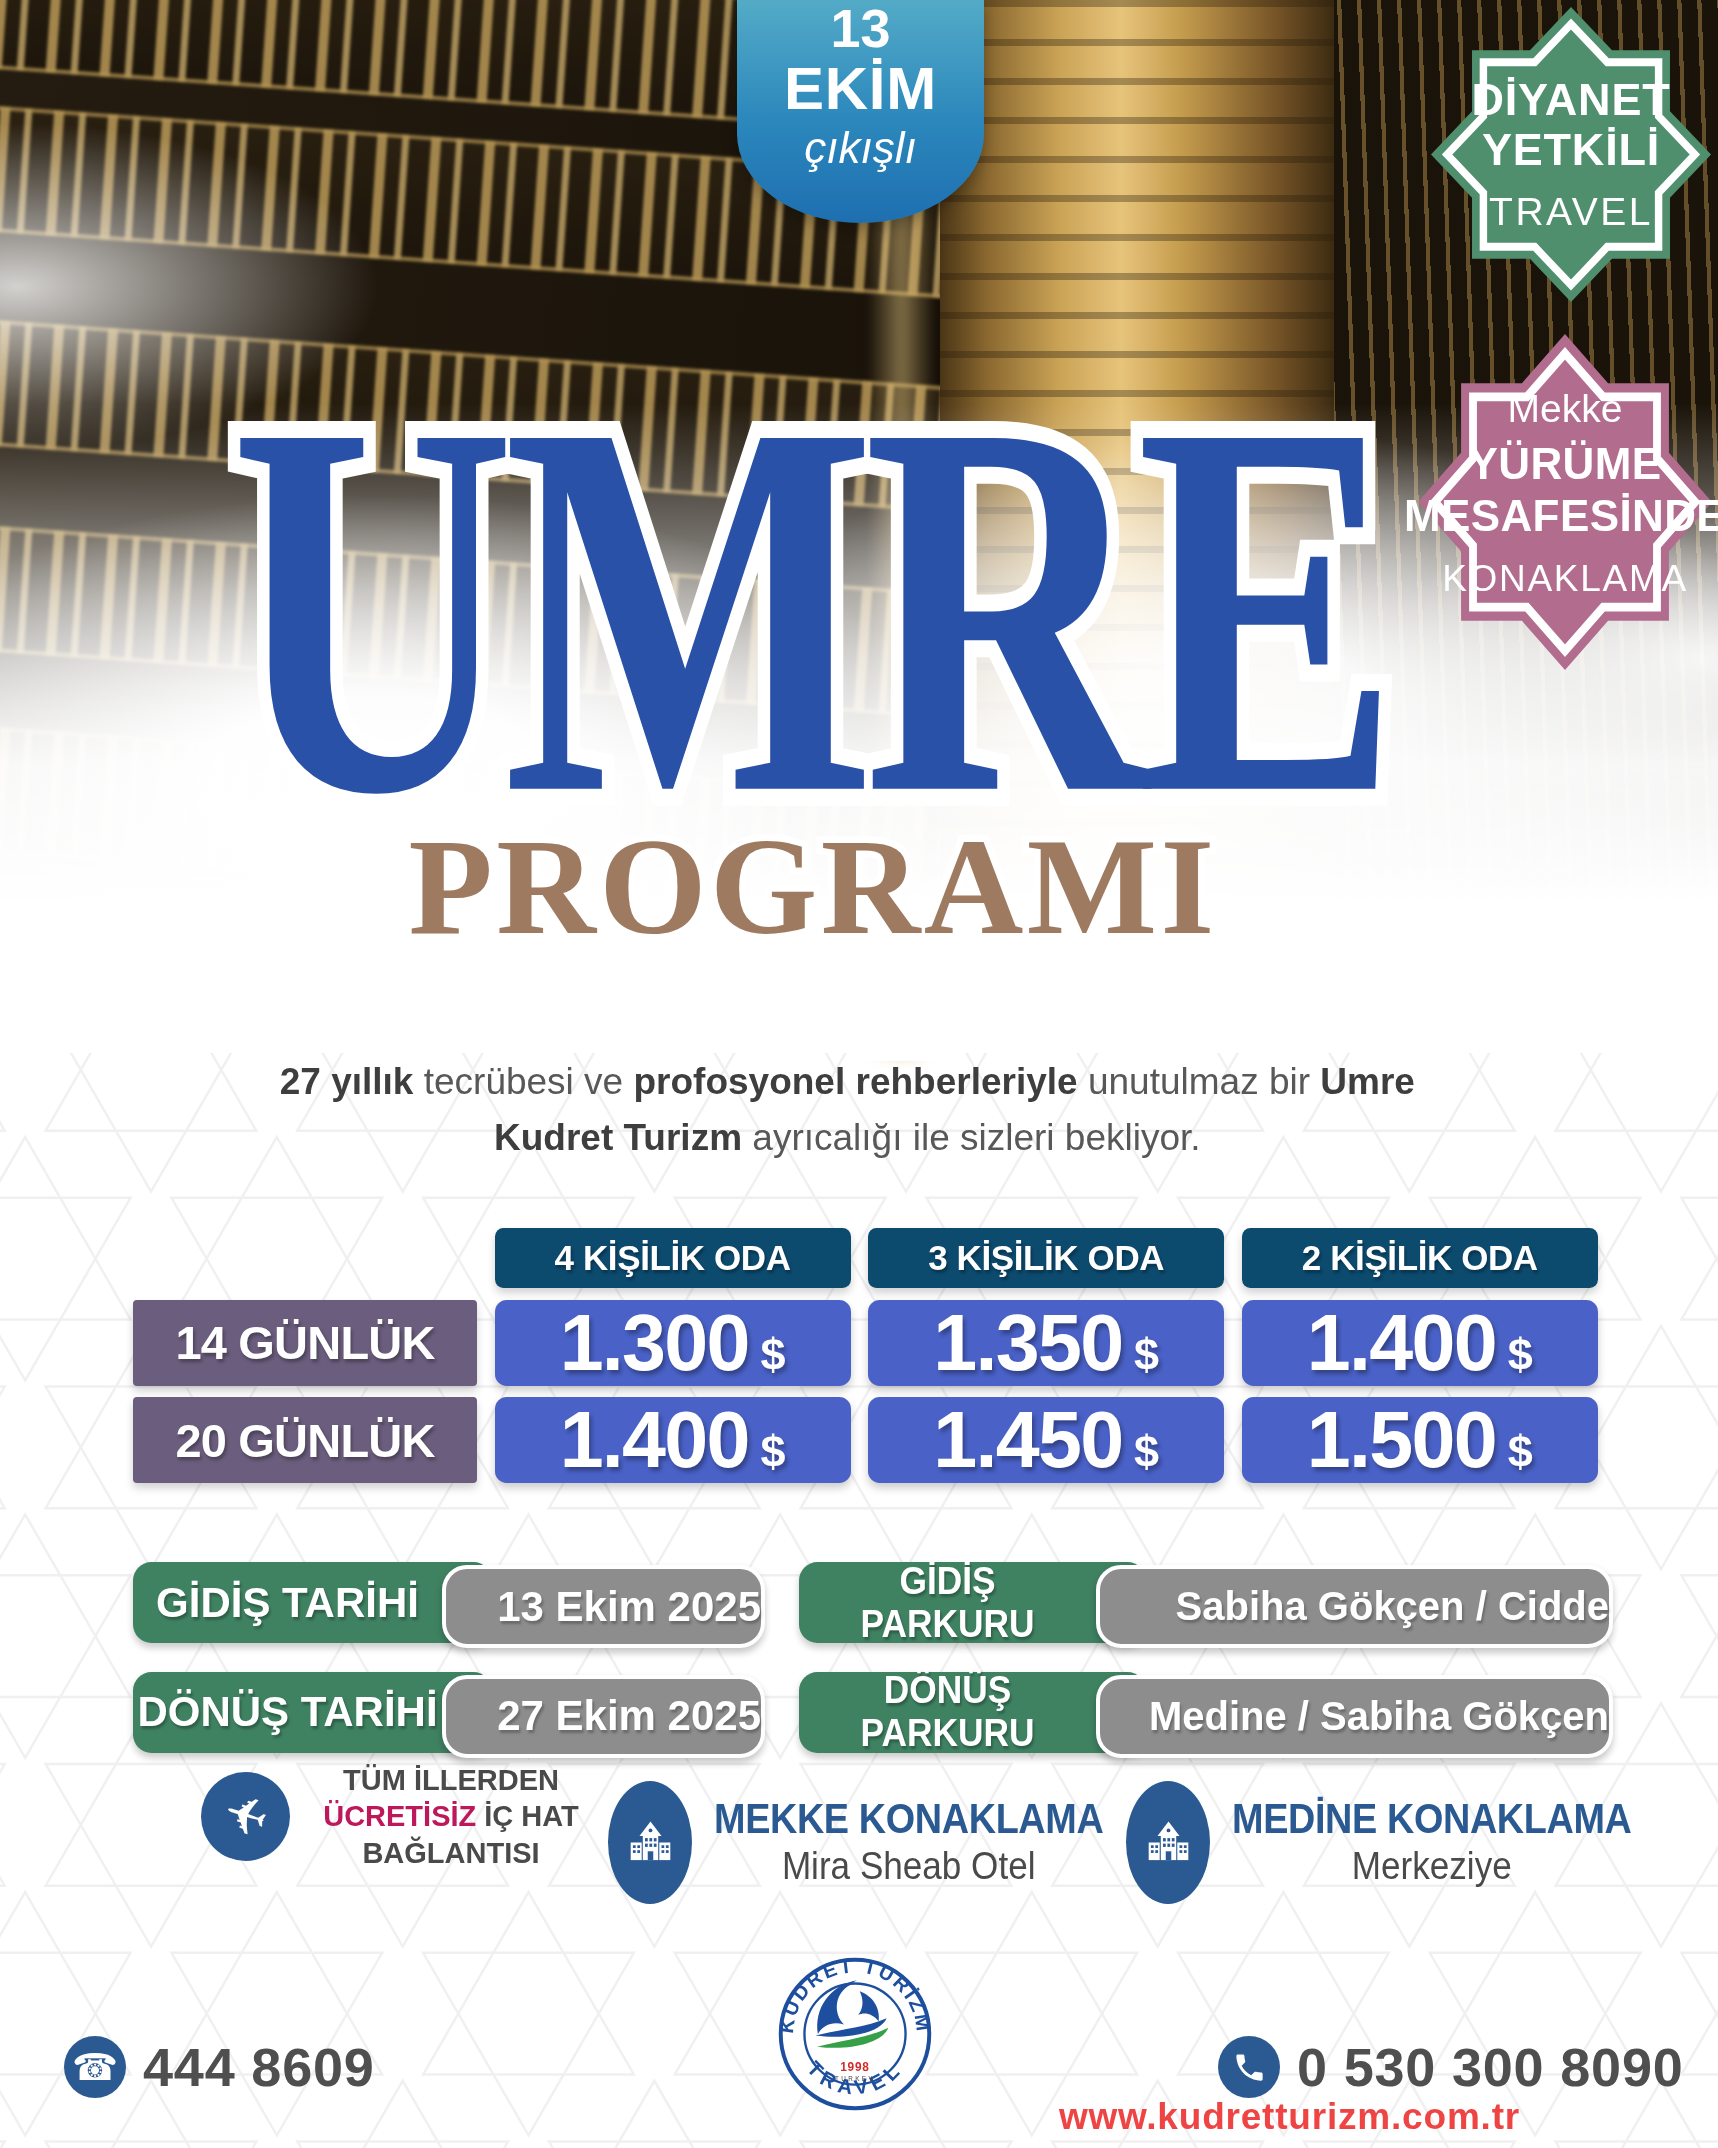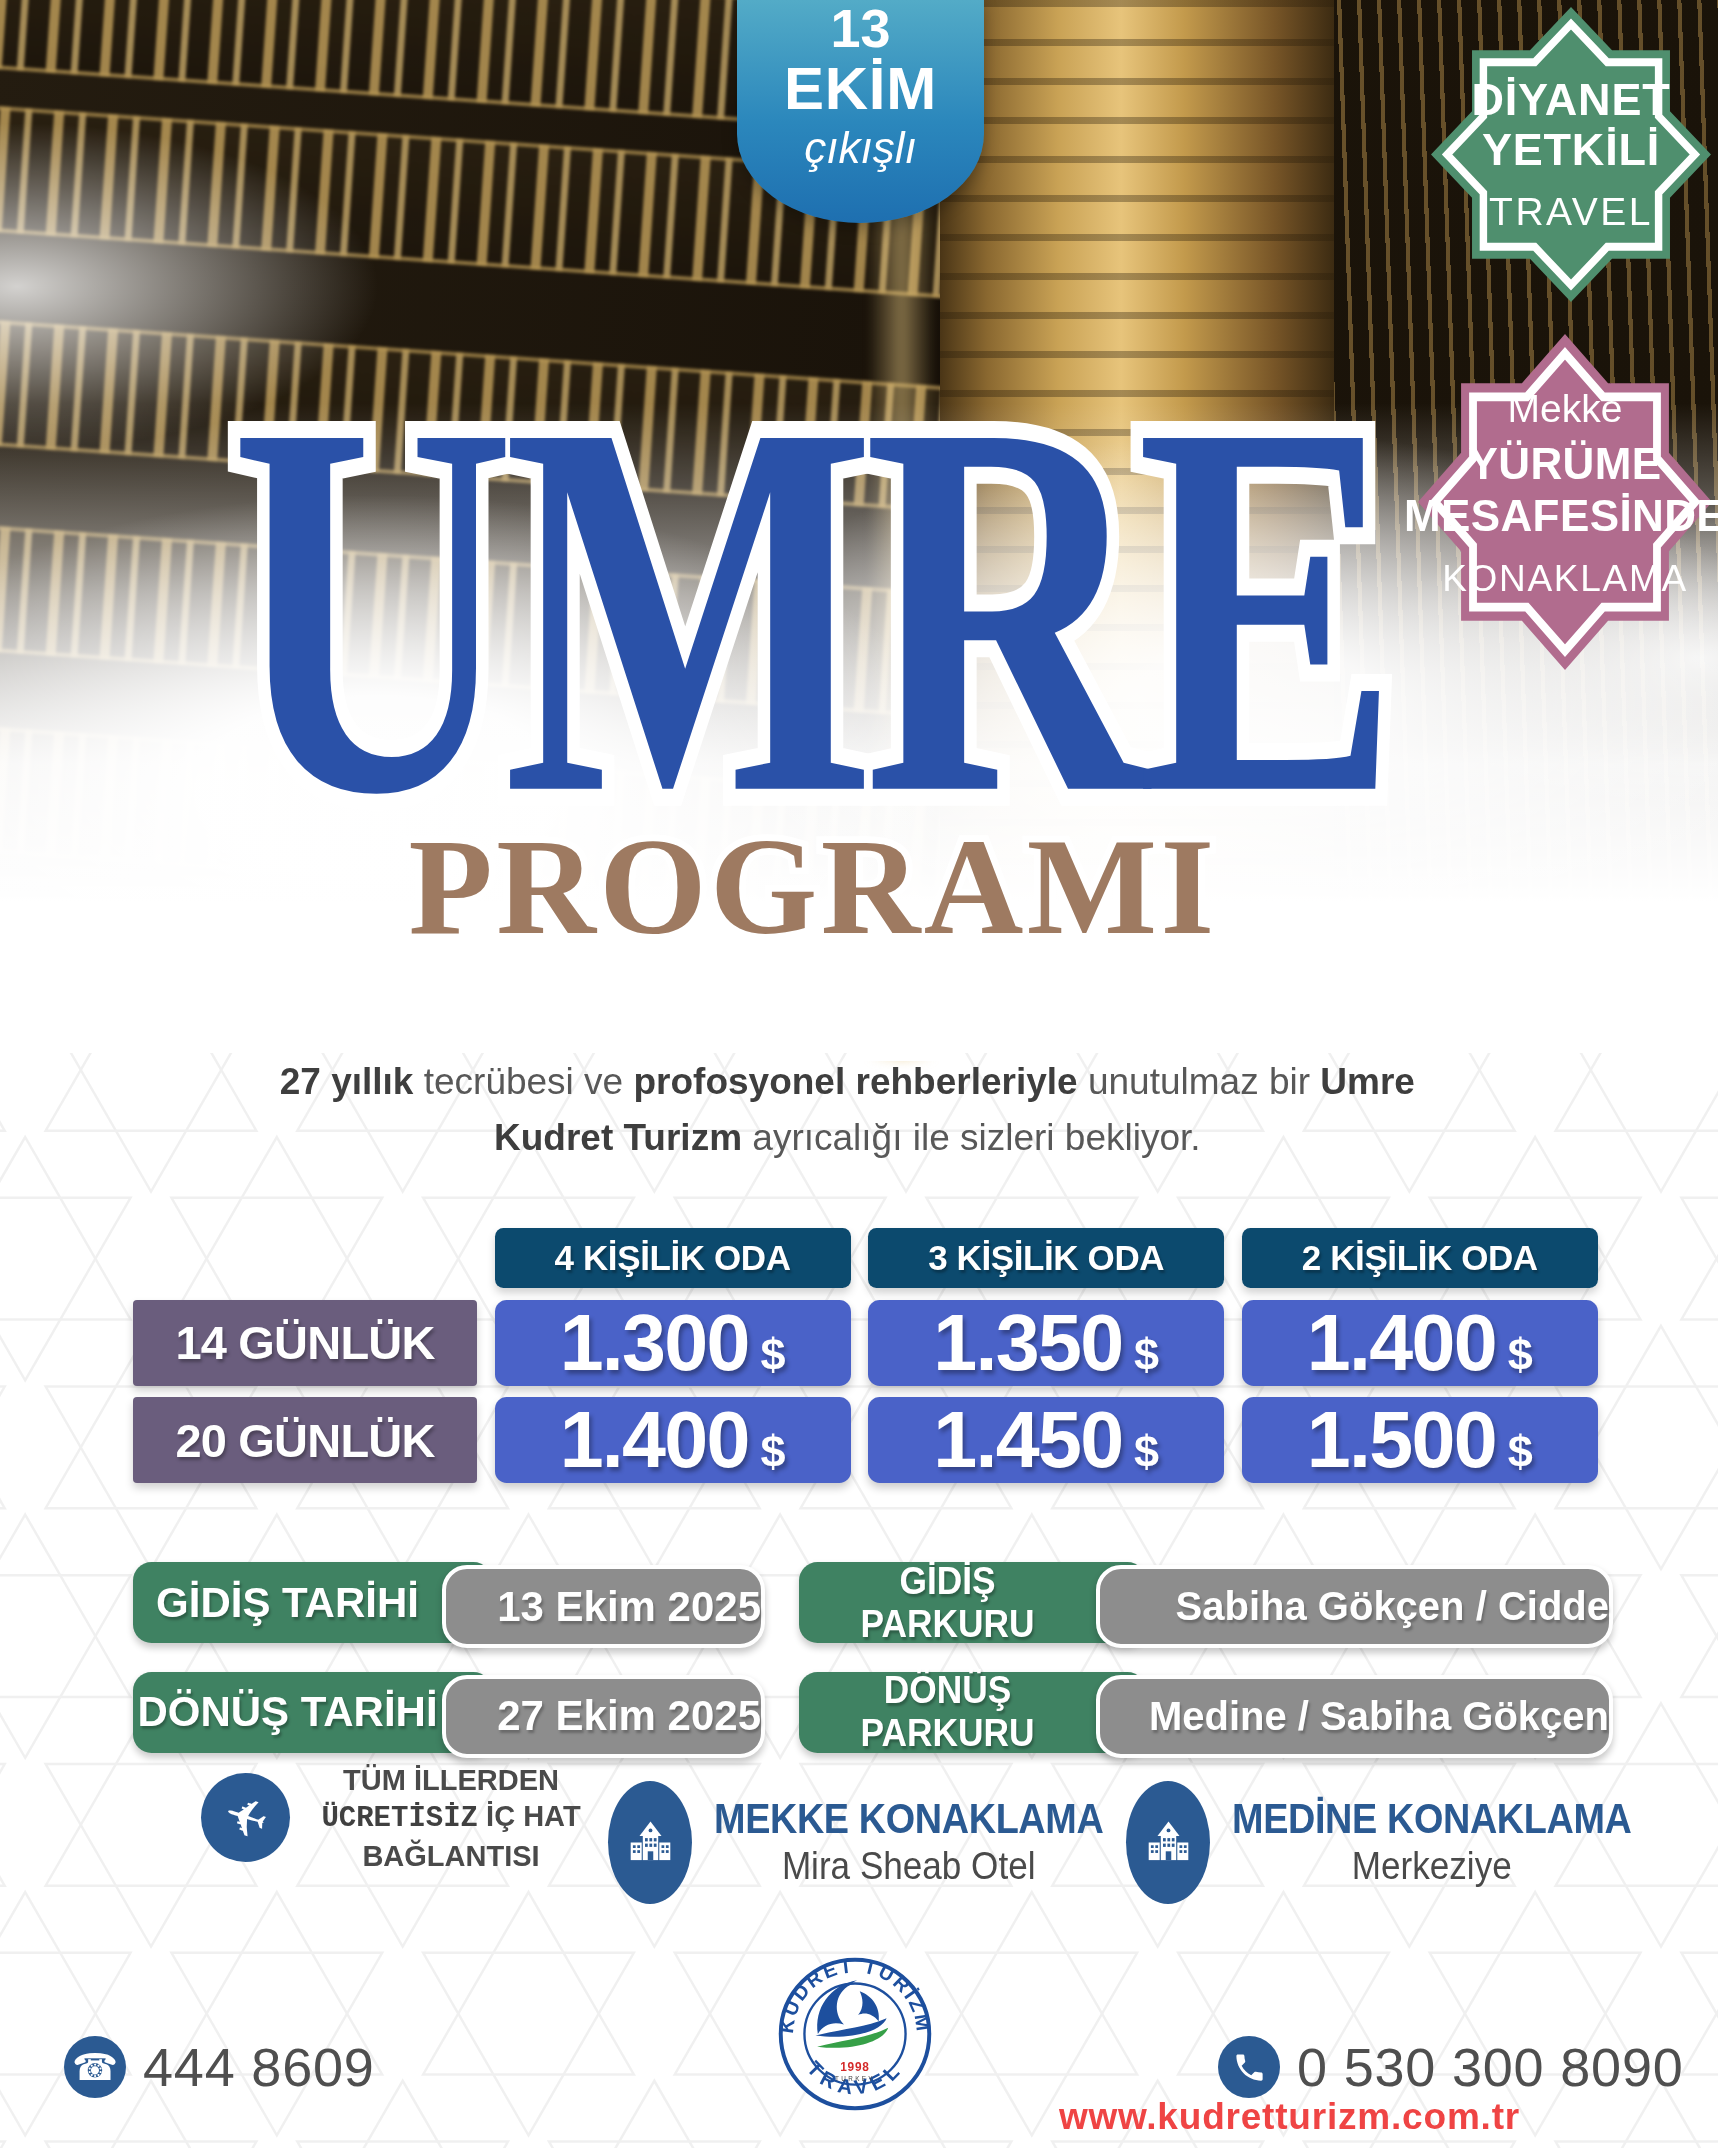--- a/index.html
+++ b/index.html
@@ -118,39 +118,39 @@
 
   
   .feature { position:absolute; z-index:2; display:flex; align-items:center; }
   .f-circle { background:#2b5a92; border-radius:50%; display:flex; align-items:center;
     justify-content:center; flex:none; }
   .f1 { left:201px; top:1762px; }
   .f1 .f-circle { width:89px; height:89px; }
   .plane-glyph { color:#fff; font-size:52px; transform:scaleX(-1) rotate(-18deg); line-height:1; }
   .f1-text { margin-left:18.5px; width:285px; text-align:center; font-size:29px; font-weight:700;
     color:#4a4a4a; line-height:1.25; }
-  .hl-blue { color:#404040;font-family:Liberation Mono, monospace; }
+  .hl-blue { color:#be185d; }
   .f2 { left:608px; top:1781px; }  .f3 { left:1126px; top:1781px; }
   .f-oval { width:84px; height:123px; border-radius:50%; background:#2b5a92;
     display:flex; align-items:center; justify-content:center; flex:none; }
   .fk-text { margin-left:22px; text-align:center; transform:scaleX(.9); transform-origin:left center; }
   .fk-title { font-size:42px; font-weight:700; color:#2b5a92; letter-spacing:-0.4px; line-height:1.15; }
   .fk-sub { font-size:39px; font-weight:400; color:#4a4a4a; line-height:1.2; }
 
   
   .logo { position:absolute; left:776px; top:1955px; width:158px; height:158px; z-index:2; }
   .website { position:absolute; left:0; top:2096px; width:1520px; text-align:right; z-index:2;
     font-size:37px; font-weight:700; color:#ef4444; letter-spacing:0.8px; }
   .phone { position:absolute; top:2036px; display:flex; align-items:center; z-index:2; }
   .phone-left { left:64px; }
   .phone-right { left:1218px; }
   .p-circle { width:62px; height:62px; border-radius:50%; background:#2b5a92; display:flex;
     align-items:center; justify-content:center; flex:none; }
   .p-glyph { color:#fff; font-size:37px; line-height:1; }
-  .p-num { margin-left:17px; font-size:54px; font-weight:400; color:#4f4f4f; letter-spacing:0.8px; }
+  .p-num { margin-left:17px; font-size:54px; font-weight:700; color:#4f4f4f; letter-spacing:0.8px; }
 </style>
 </head>
 <body>
 
 <div class="poster">
 
   <div class="photo">
     <div class="band b1"></div>
     <div class="band b2"></div>
     <div class="band b3"></div>

